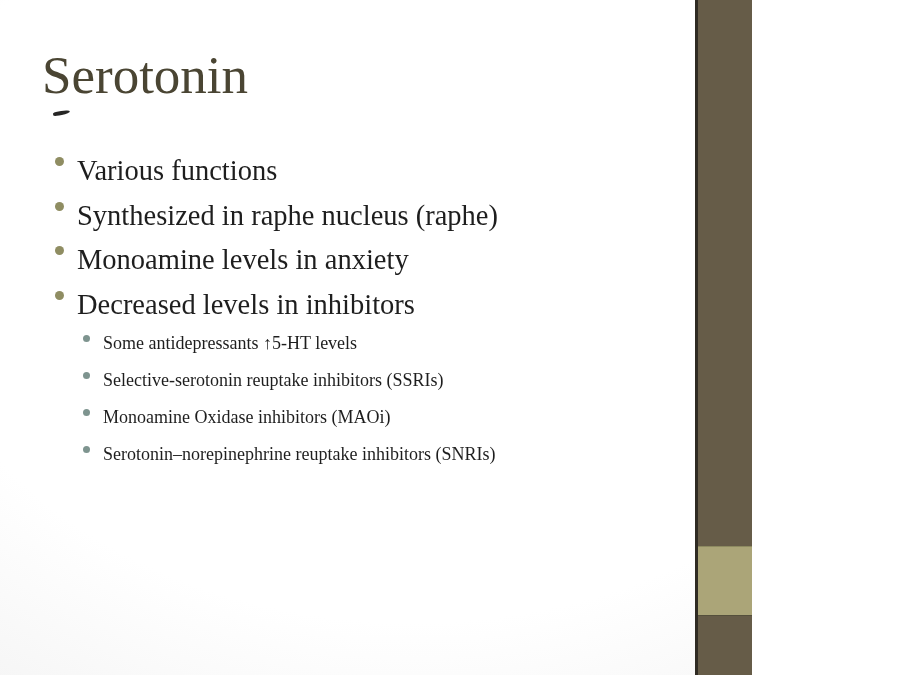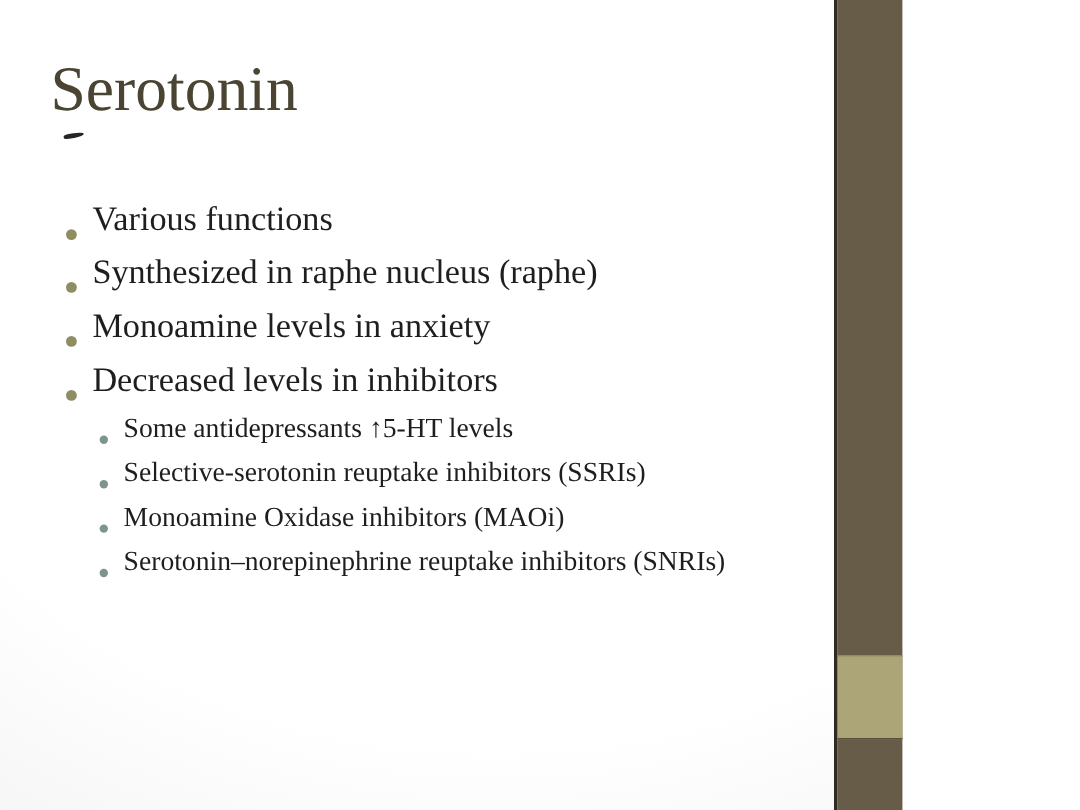--- a/index.html
+++ b/index.html
@@ -39,35 +39,35 @@
     position: absolute; left: 53px; top: 111px; width: 17px; height: 4px;
     background: #262524; border-radius: 40% 60% 60% 40%;
     transform: rotate(-10deg);
   }
 
   
   .bullets {
     position: absolute; left: 42px; top: 155px; width: 770px;
   }
   .b-item {
-    display: flex; align-items: flex-end; height: 44.7px;
+    display: flex; align-items: flex-start; height: 44.7px;
     font-size: 28.5px; color: #1e1e1e;
   }
   .b-dot {
     flex: 0 0 auto; width: 9px; height: 9px; border-radius: 50%;
     background: #8f8d62; margin-left: 13px; margin-right: 13px; margin-top: 2px;
   }
 
   
   .subbullets {
     position: absolute; left: 83px; top: 333px; width: 740px;
   }
   .s-item {
-    display: flex; align-items: flex-end; height: 37px;
-    font-size: 23px; color: #1e1e1e; font-family: Liberation Serif, serif;
+    display: flex; align-items: flex-start; height: 37px;
+    font-size: 18px; color: #1e1e1e; font-family: Liberation Serif, serif;
   }
   .s-dot {
     flex: 0 0 auto; width: 7px; height: 7px; border-radius: 50%;
     background: #7e948f; margin-right: 13px; margin-top: 2px;
   }
 </style>
 </head>
 <body>
 
 <div class="frame">

